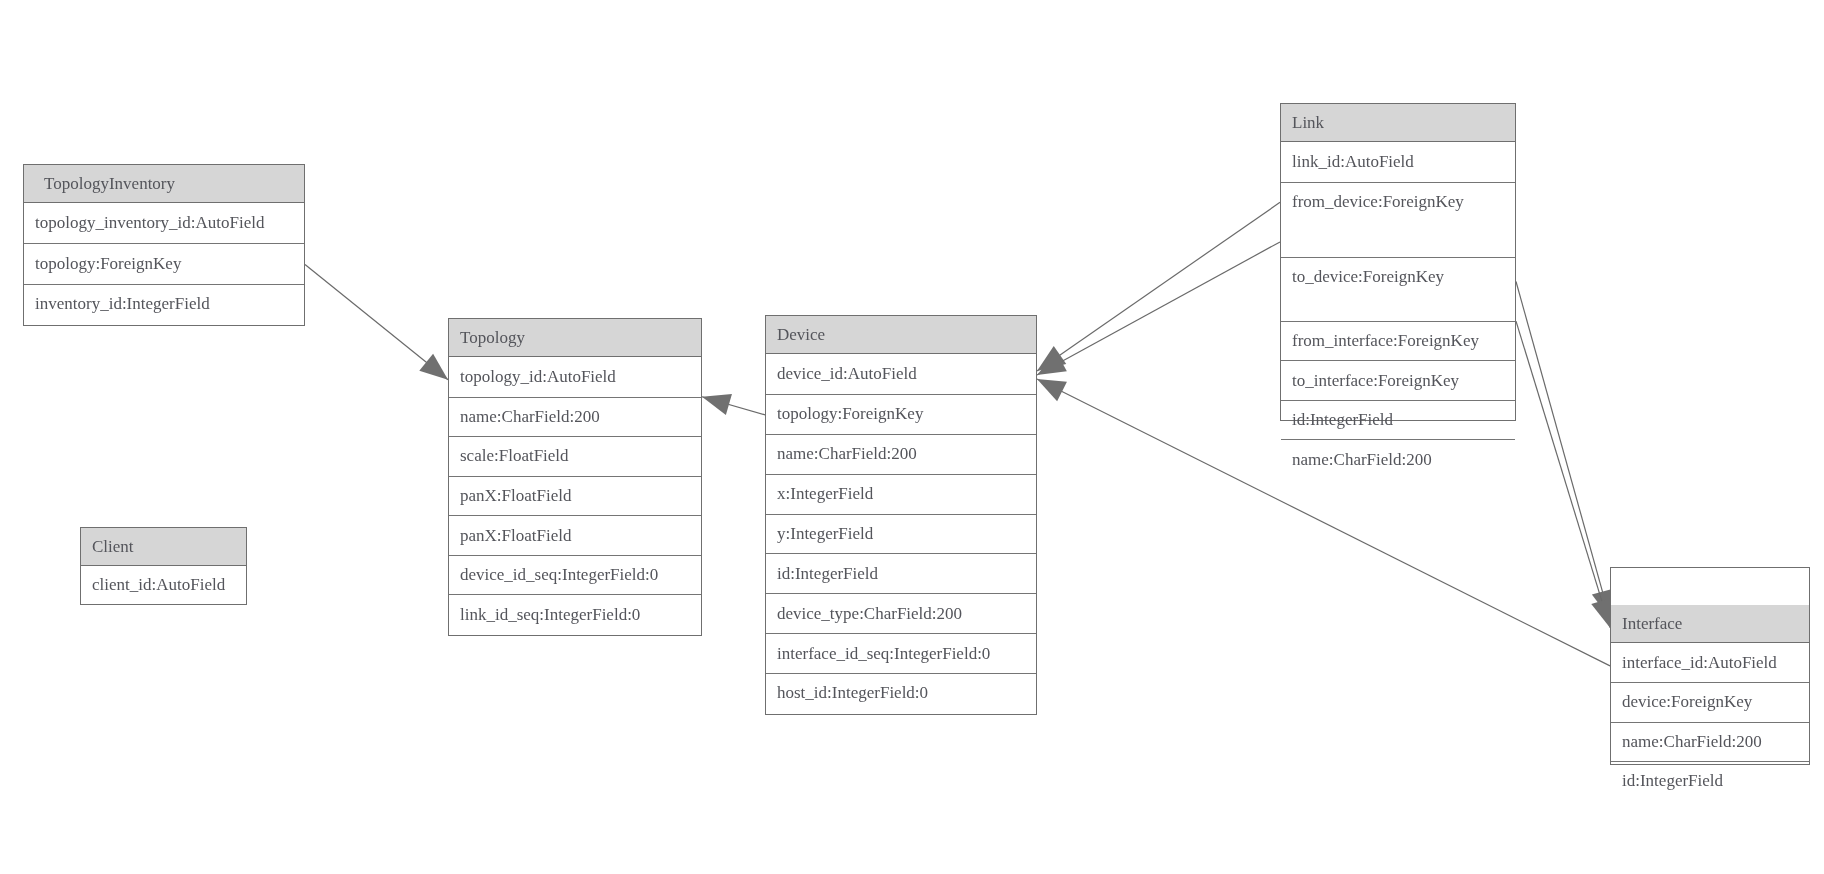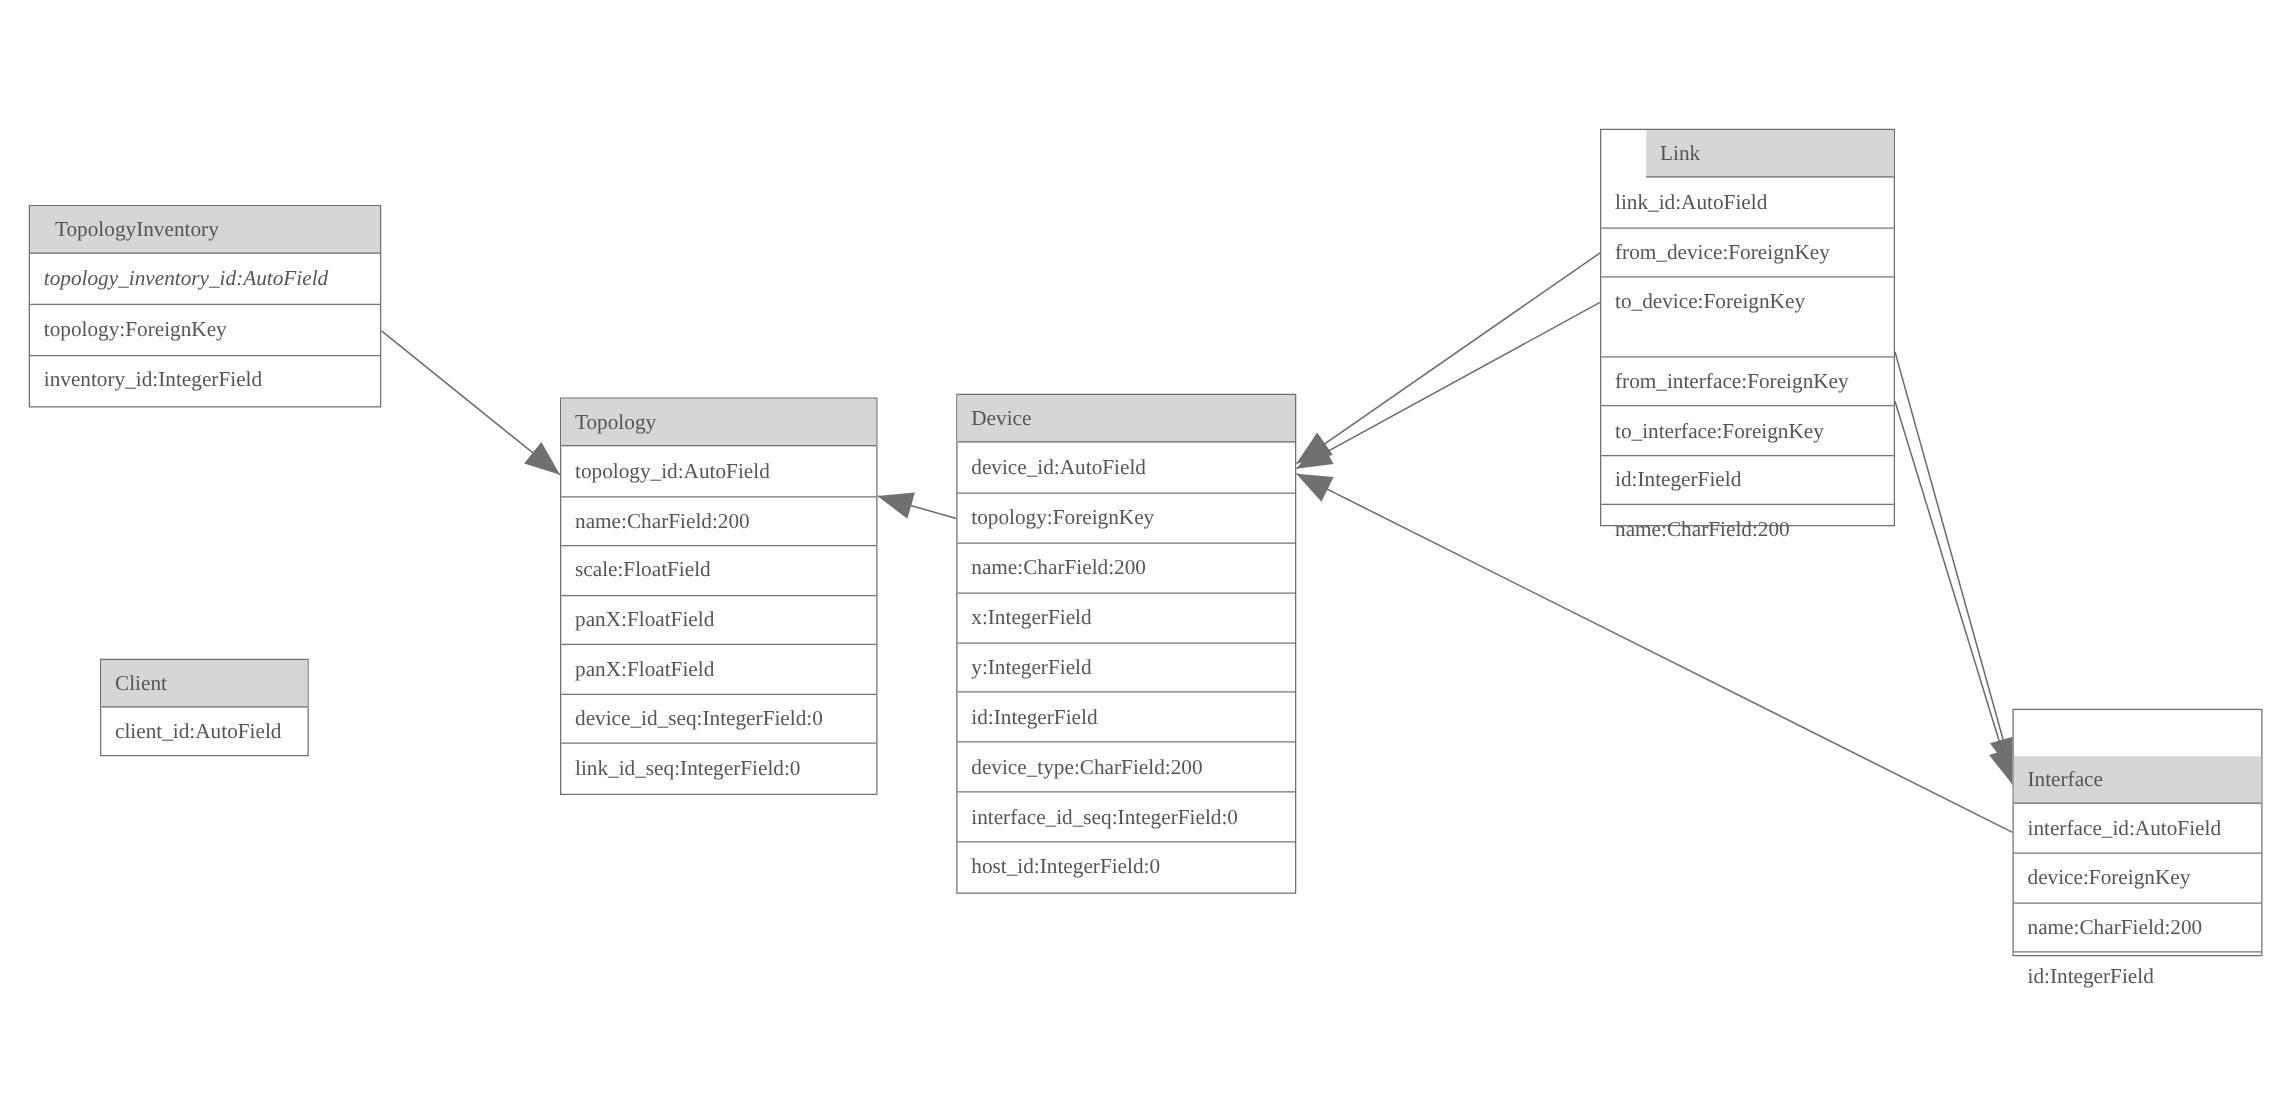--- a/index.html
+++ b/index.html
@@ -52,21 +52,21 @@
       <line x1="1610" y1="665.875" x2="1037" y2="378.94444444444446" stroke="#6a6a6a" stroke-width="1.2"></line>
       <polygon points="1037,378.94444444444446 1066.9616929862755,381.6457318034956 1057.1111706483152,401.3172139456562" fill="#707070"></polygon>
       <line x1="1516" y1="281.5" x2="1610" y2="618.625" stroke="#6a6a6a" stroke-width="1.2"></line>
       <polygon points="1610,618.625 1591.8838491027852,594.6082334260137 1613.0754918947207,588.6994031036053" fill="#707070"></polygon>
       <line x1="1516" y1="321.07142857142856" x2="1610" y2="627.625" stroke="#6a6a6a" stroke-width="1.2"></line>
       <polygon points="1610,627.625 1591.2747702238632,604.0800266547001 1612.308150540471,597.6304598121171" fill="#707070"></polygon>
     </svg>
 
 <div class="entity" style="left: 23px; top: 164px; width: 282px; height: 162px;">
       <div class="entity-header" style="height: 38px; padding-left: 20px;">TopologyInventory</div>
-      <div class="entity-row first" style="height: 40.3333px; font-style: italic;">topology_inventory_id:AutoField</div>
+      <div class="entity-row first" style="height: 40.3333px;">topology_inventory_id:AutoField</div>
       <div class="entity-row" style="height: 40.3333px;">topology:ForeignKey</div>
       <div class="entity-row" style="height: 40.3333px;">inventory_id:IntegerField</div>
     </div>
     <div class="entity" style="left: 448px; top: 318px; width: 254px; height: 318px;">
       <div class="entity-header" style="height: 38px;">Topology</div>
       <div class="entity-row first" style="height: 39.5714px;">topology_id:AutoField</div>
       <div class="entity-row" style="height: 39.5714px;">name:CharField:200</div>
       <div class="entity-row" style="height: 39.5714px;">scale:FloatField</div>
       <div class="entity-row" style="height: 39.5714px;">panX:FloatField</div>
       <div class="entity-row" style="height: 39.5714px;">panX:FloatField</div>
@@ -83,24 +83,24 @@
       <div class="entity-row" style="height: 39.8889px;">topology:ForeignKey</div>
       <div class="entity-row" style="height: 39.8889px;">name:CharField:200</div>
       <div class="entity-row" style="height: 39.8889px;">x:IntegerField</div>
       <div class="entity-row" style="height: 39.8889px;">y:IntegerField</div>
       <div class="entity-row" style="height: 39.8889px;">id:IntegerField</div>
       <div class="entity-row" style="height: 39.8889px;">device_type:CharField:200</div>
       <div class="entity-row" style="height: 39.8889px;">interface_id_seq:IntegerField:0</div>
       <div class="entity-row" style="height: 39.8889px;">host_id:IntegerField:0</div>
     </div>
     <div class="entity" style="left: 1280px; top: 103px; width: 236px; height: 318px;">
-      <div class="entity-header" style="height: 38px; margin-left: 36px;">Link</div>
+      <div class="entity-header" style="height: 38px;">Link</div>
       <div class="entity-row first" style="height: 39.5714px;">link_id:AutoField</div>
       <div class="entity-row" style="height: 39.5714px;">from_device:ForeignKey</div>
-      <div class="entity-row" style="height: 39.5714px;">to_device:ForeignKey</div>
+      <div class="entity-row" style="height: 39.5714px; margin-top: 36px;">to_device:ForeignKey</div>
       <div class="entity-row" style="height: 39.5714px; margin-top: 24px;">from_interface:ForeignKey</div>
       <div class="entity-row" style="height: 39.5714px;">to_interface:ForeignKey</div>
       <div class="entity-row" style="height: 39.5714px;">id:IntegerField</div>
       <div class="entity-row" style="height: 39.5714px;">name:CharField:200</div>
     </div>
     <div class="entity" style="left: 1610px; top: 567px; width: 200px; height: 198px;">
       <div class="entity-header" style="height: 38px; margin-top: 37px;">Interface</div>
       <div class="entity-row first" style="height: 39.25px;">interface_id:AutoField</div>
       <div class="entity-row" style="height: 39.25px;">device:ForeignKey</div>
       <div class="entity-row" style="height: 39.25px;">name:CharField:200</div>

